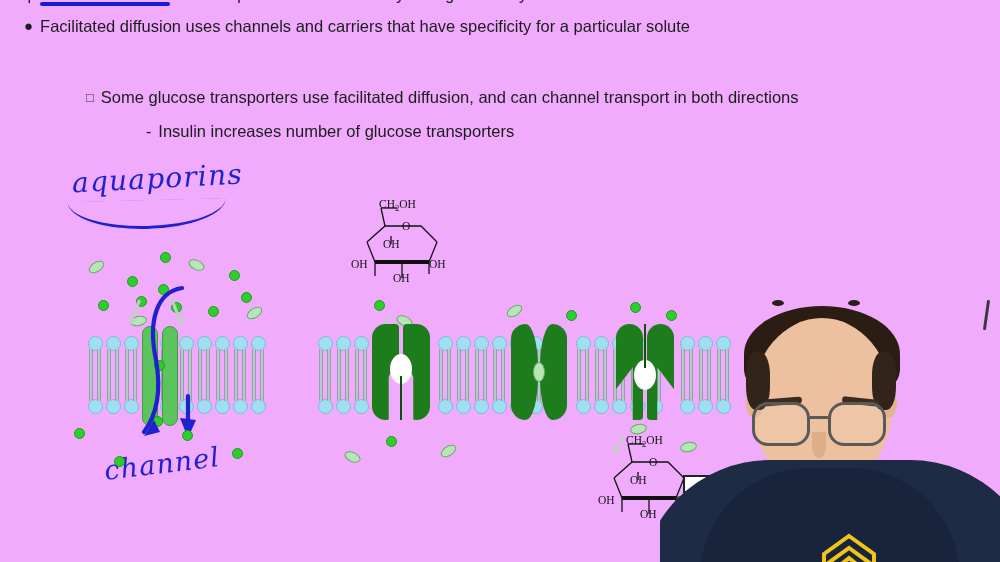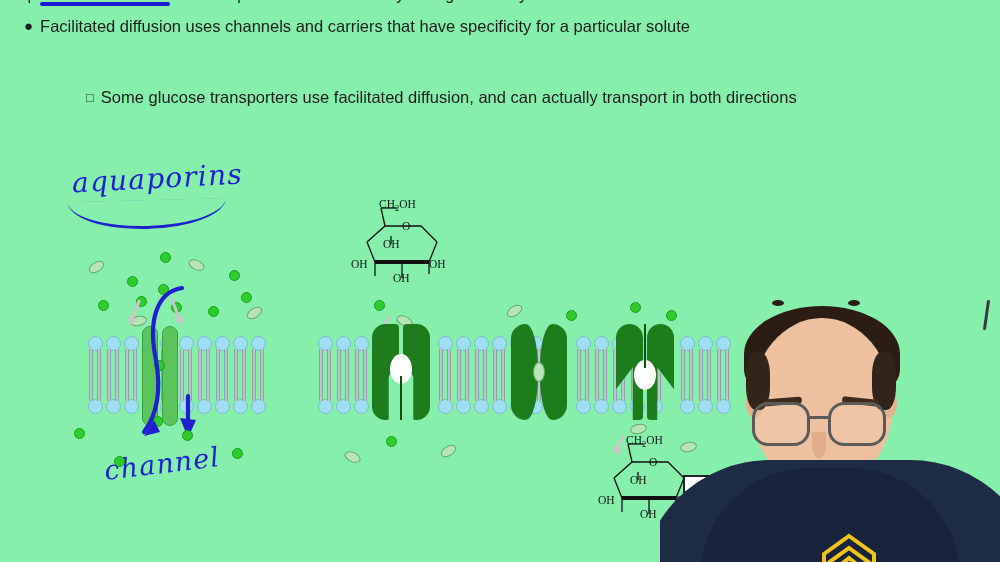--- a/index.html
+++ b/index.html
@@ -1,21 +1,21 @@
 <!DOCTYPE html>
 <html><head>
 <meta charset="utf-8">
 <title>Facilitated Diffusion Lecture Slide</title>
 <style>
   html,body{margin:0;padding:0;background:#ffffff;}
   body{
     width:1000px;height:562px;position:relative;overflow:hidden;
     font-family:"Liberation Sans",sans-serif;color:#1a1a1a;
   }
-  #slide{position:absolute;inset:0;background:#86efac;}
+  #slide{position:absolute;inset:0;background:#f0abfc;}
 
   
   .top-underline{
     position:absolute;left:40px;top:2px;width:130px;height:4px;
     background:#1a1ad0;border-radius:2px;
   }
   .top-clip{
     position:absolute;left:0;top:-14px;width:1000px;height:18px;
     font-size:16px;color:#222;white-space:nowrap;overflow:hidden;
   }
@@ -221,21 +221,24 @@
 
 <div id="slide">
 
   <div class="top-clip">Simple diffusion moves small nonpolar molecules directly through the bilayer</div>
   <div class="top-underline"></div>
 
   <div class="bullet-row b1">
     <span class="bullet-mark dot-mark">●</span><span>Facilitated diffusion uses channels and carriers that have specificity for a particular solute</span>
   </div>
   <div class="bullet-row b3">
-    <span class="bullet-mark sq-mark">□</span><span>Some glucose transporters use facilitated diffusion, and can actually transport in both directions</span>
+    <span class="bullet-mark sq-mark">□</span><span>Some glucose transporters use facilitated diffusion, and can channel transport in both directions</span>
+  </div>
+  <div class="bullet-row b4">
+    <span class="bullet-mark dash-mark">-</span><span>Insulin increases number of glucose transporters</span>
   </div>
 
   <div class="handwrite" id="hw-aquaporins">aquaporins</div>
   <div id="hw-aqua-underline"></div>
 
   <div class="handwrite" id="hw-channel">channel</div>
 
   <div class="diagram" id="left-diagram">
 
     <div class="pellipse r1" style="left:2px;  top:14px;"></div>

